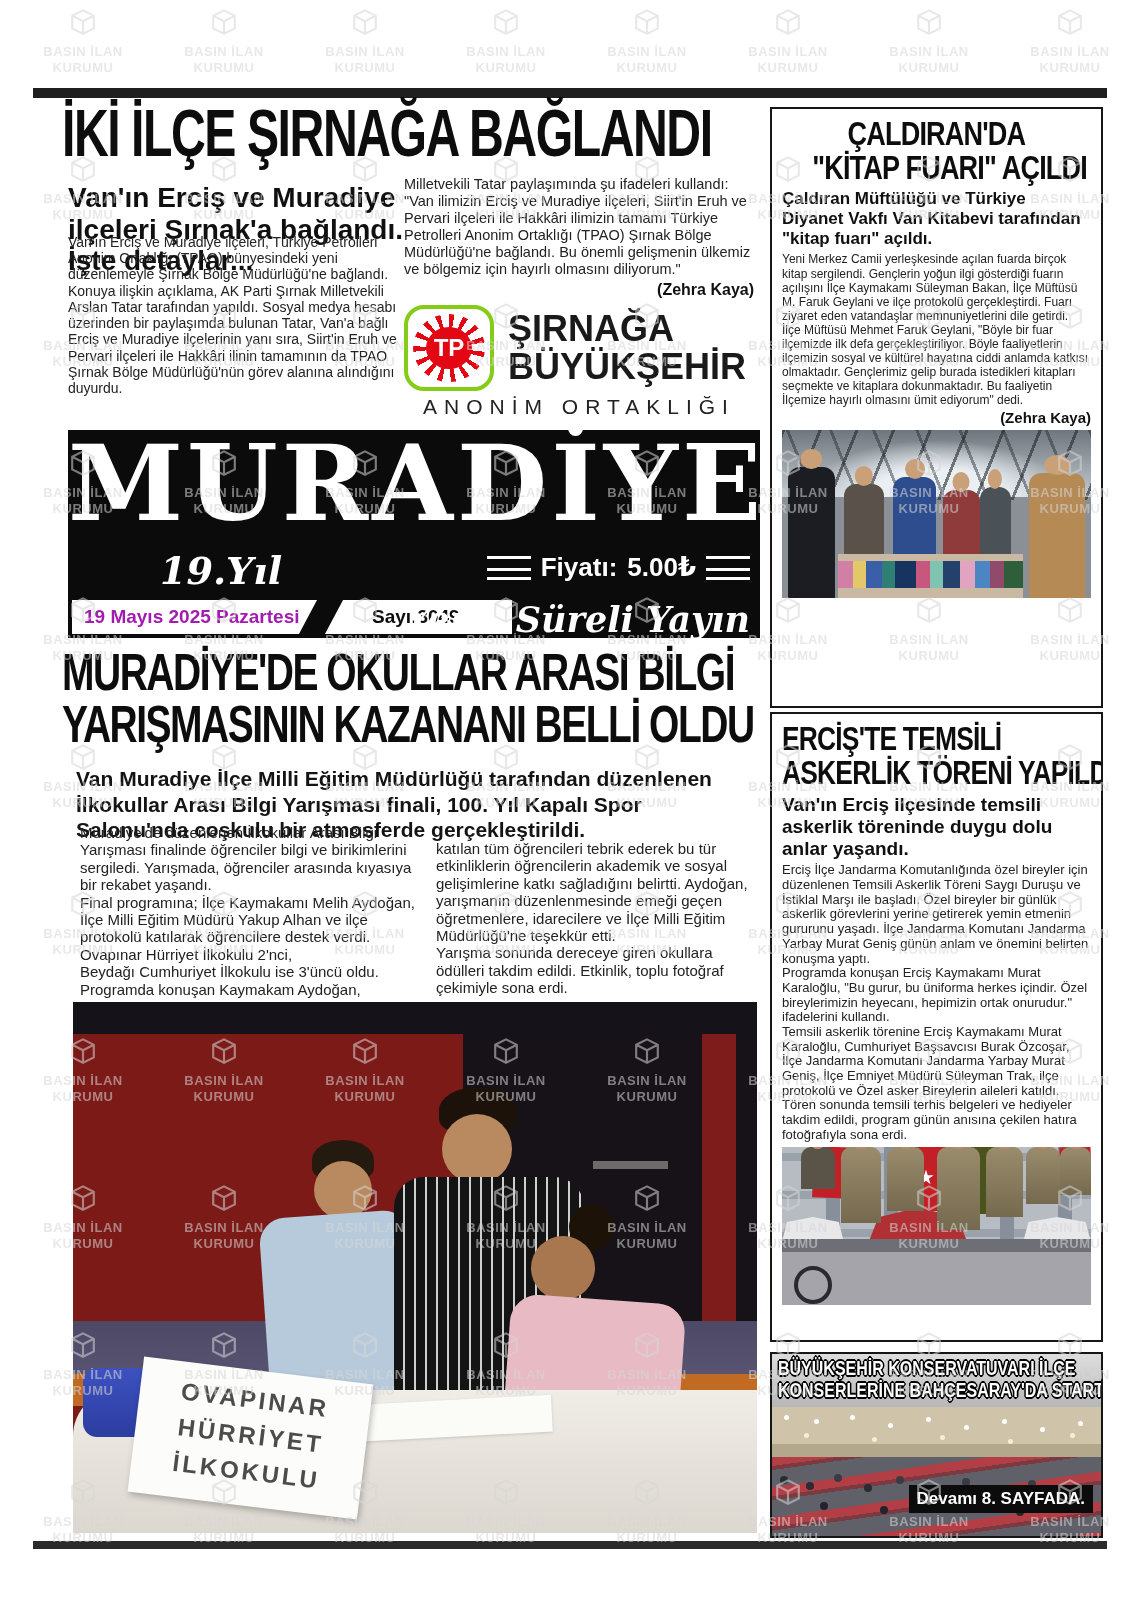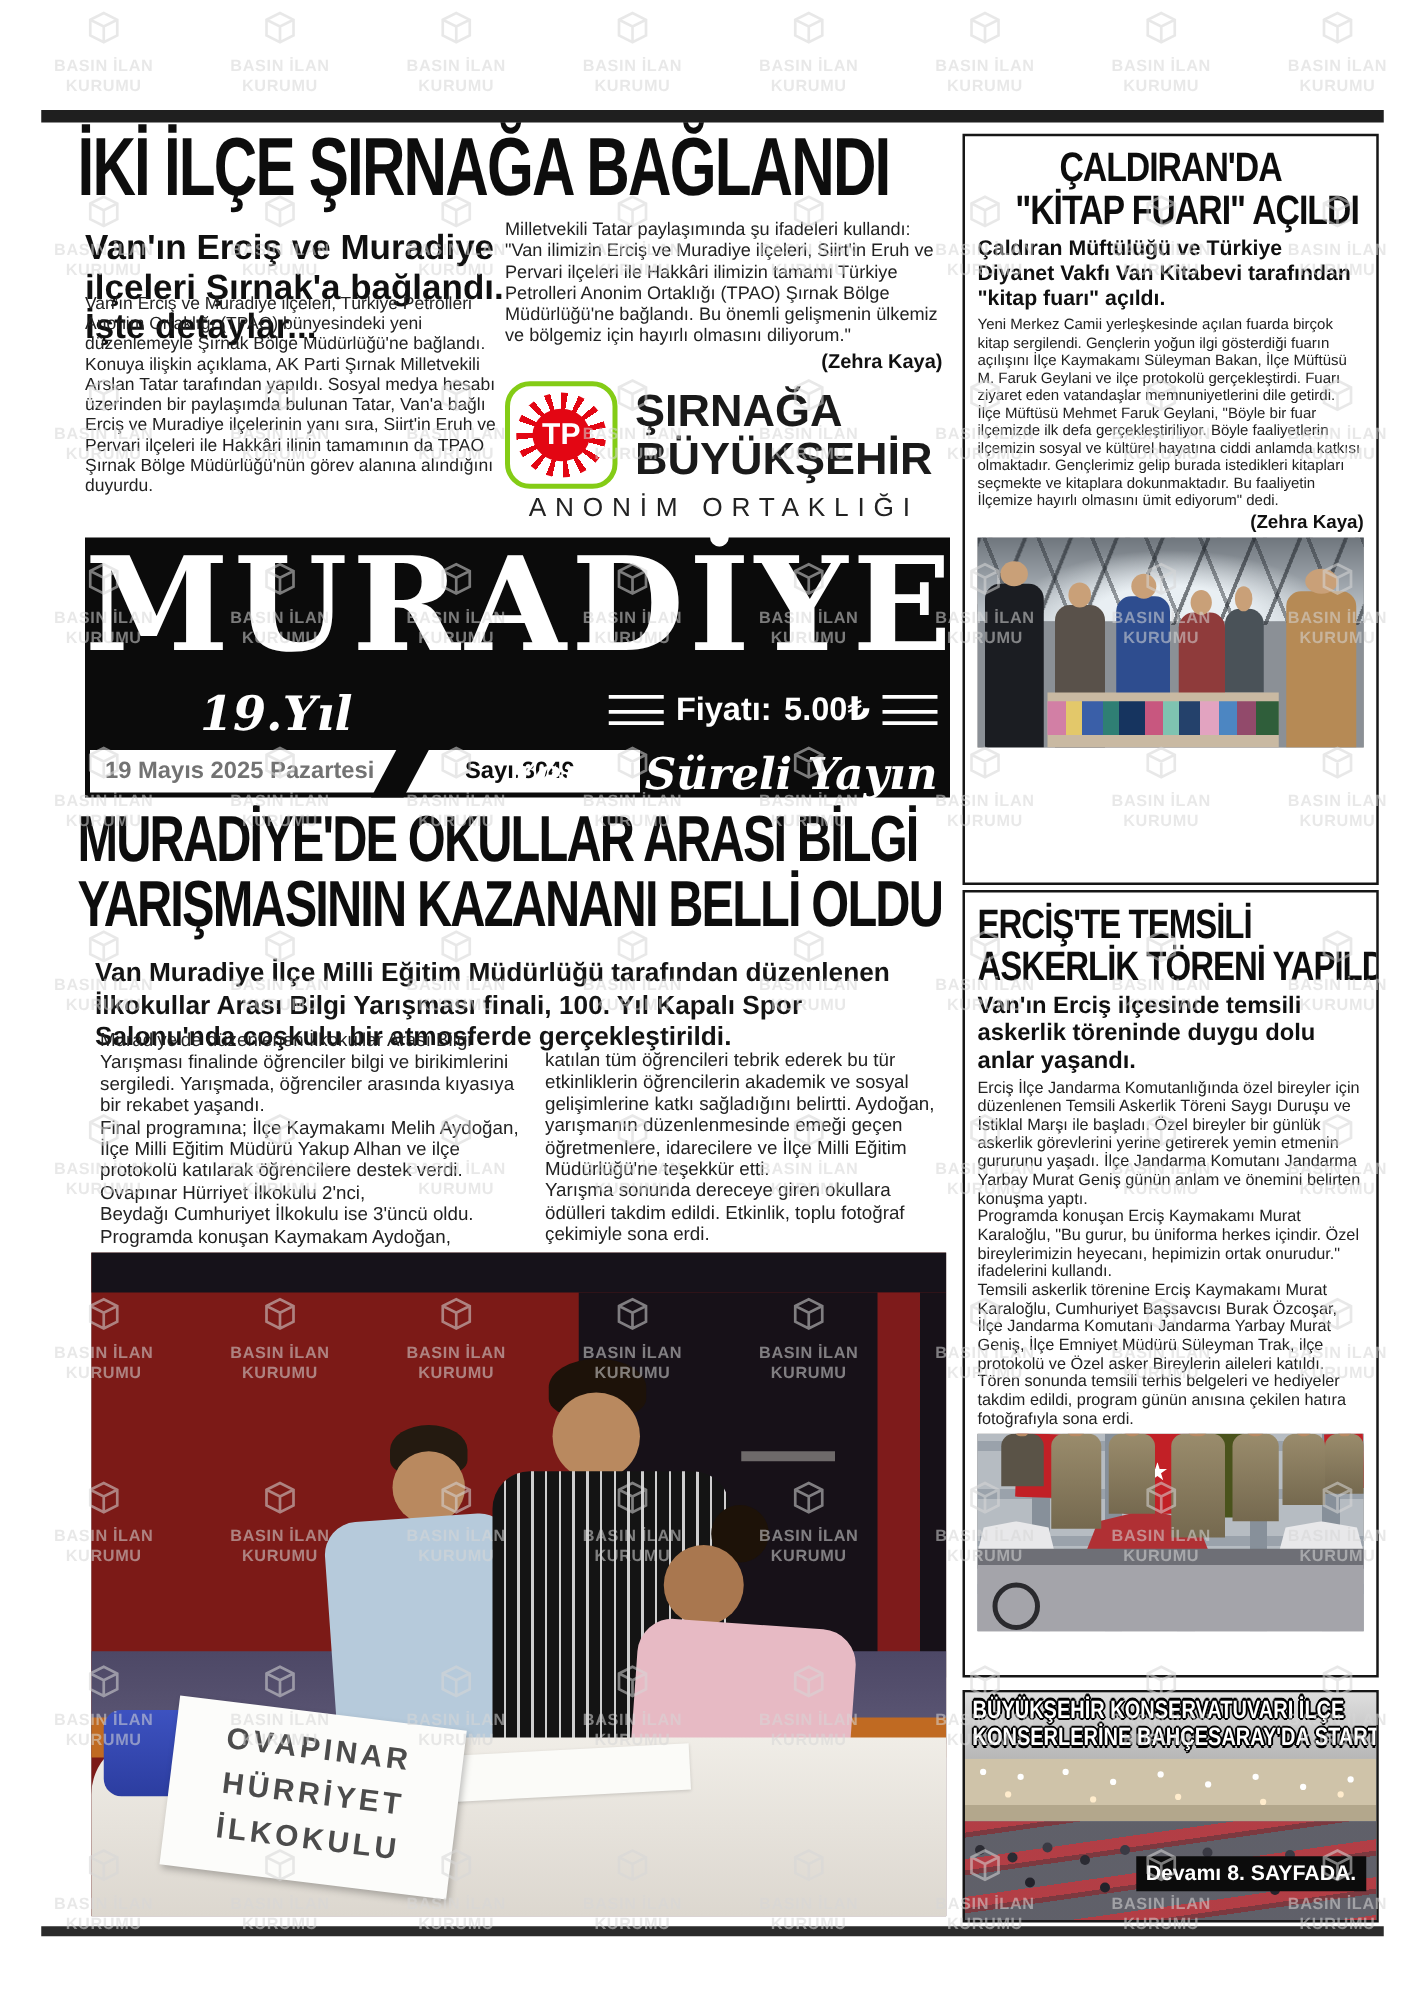--- a/index.html
+++ b/index.html
@@ -20,21 +20,21 @@
               font-family:"DejaVu Serif","Liberation Serif",serif;font-weight:bold;
               font-size:104px;line-height:1.04;letter-spacing:4px;}
   .mast-year{position:absolute;left:92px;top:118px;color:#fff;font-family:"DejaVu Serif",serif;
              font-style:italic;font-weight:bold;font-size:38px;}
   .price{position:absolute;right:10px;top:122px;display:flex;align-items:center;gap:10px;color:#fff;}
   .plines{width:44px;height:18px;border-top:3px solid #fff;border-bottom:3px solid #fff;position:relative;}
   .plines::after{content:"";position:absolute;left:0;right:0;top:50%;border-top:3px solid #fff;}
   .price-txt{font-weight:bold;font-size:26px;letter-spacing:0;}
   .mast-strip{position:absolute;left:4px;bottom:4px;width:440px;height:34px;background:#fff;
               display:flex;align-items:center;}
-  .strip-date{position:absolute;left:12px;font-weight:bold;font-size:19px;color:#737373;}
+  .strip-date{position:absolute;left:12px;font-weight:bold;font-size:19px;color:#a21caf;}
   .strip-slash{position:absolute;left:236px;top:-4px;width:26px;height:42px;background:#0b0b0b;
                transform:skewX(-28deg);}
   .strip-issue{position:absolute;left:300px;font-weight:bold;font-size:19px;color:#0d0d0d;}
   .mast-pub{position:absolute;right:10px;bottom:-2px;color:#fff;font-family:"DejaVu Serif",serif;
             font-style:italic;font-weight:bold;font-size:35px;}
 
   
   .tpao{display:flex;flex-wrap:wrap;align-items:center;margin-top:6px;}
   .tp-logo{position:relative;width:82px;height:78px;border:4px solid #84cc16;border-radius:20px;flex:0 0 auto;}
   .tp-sun{position:absolute;inset:5px;border-radius:50%;

